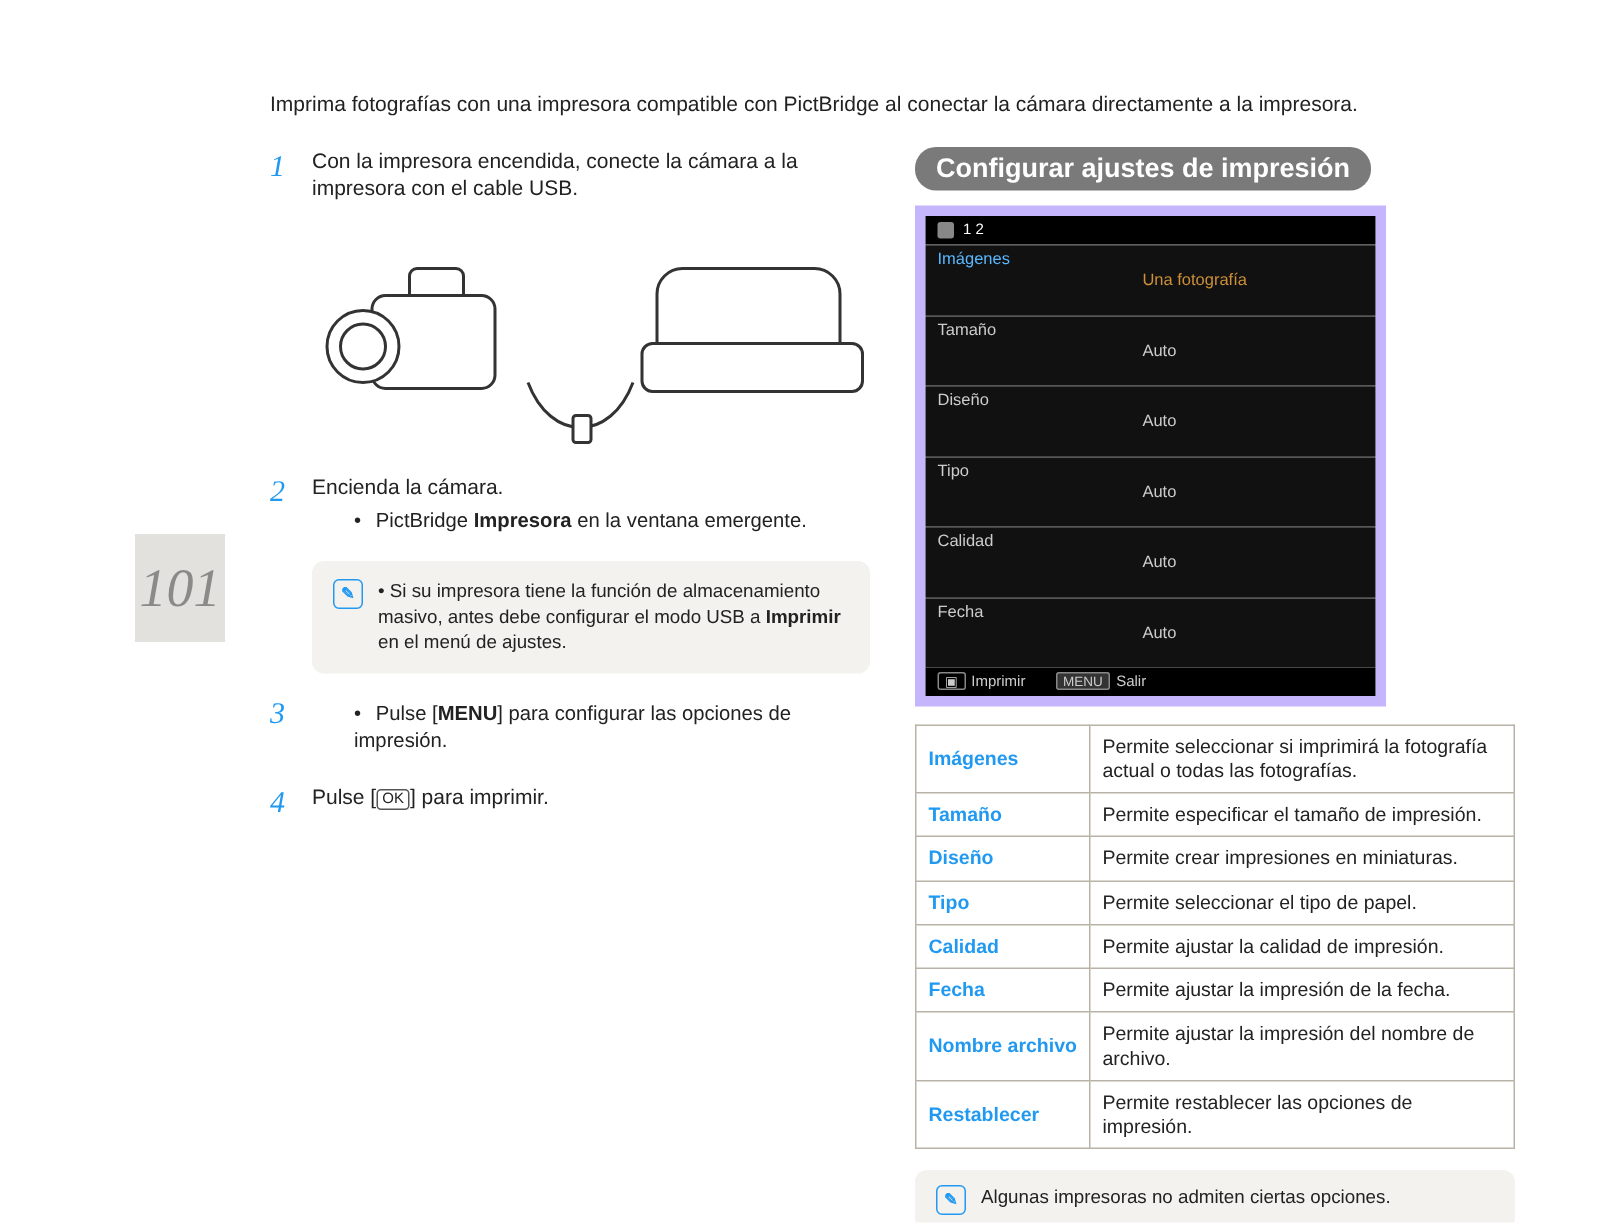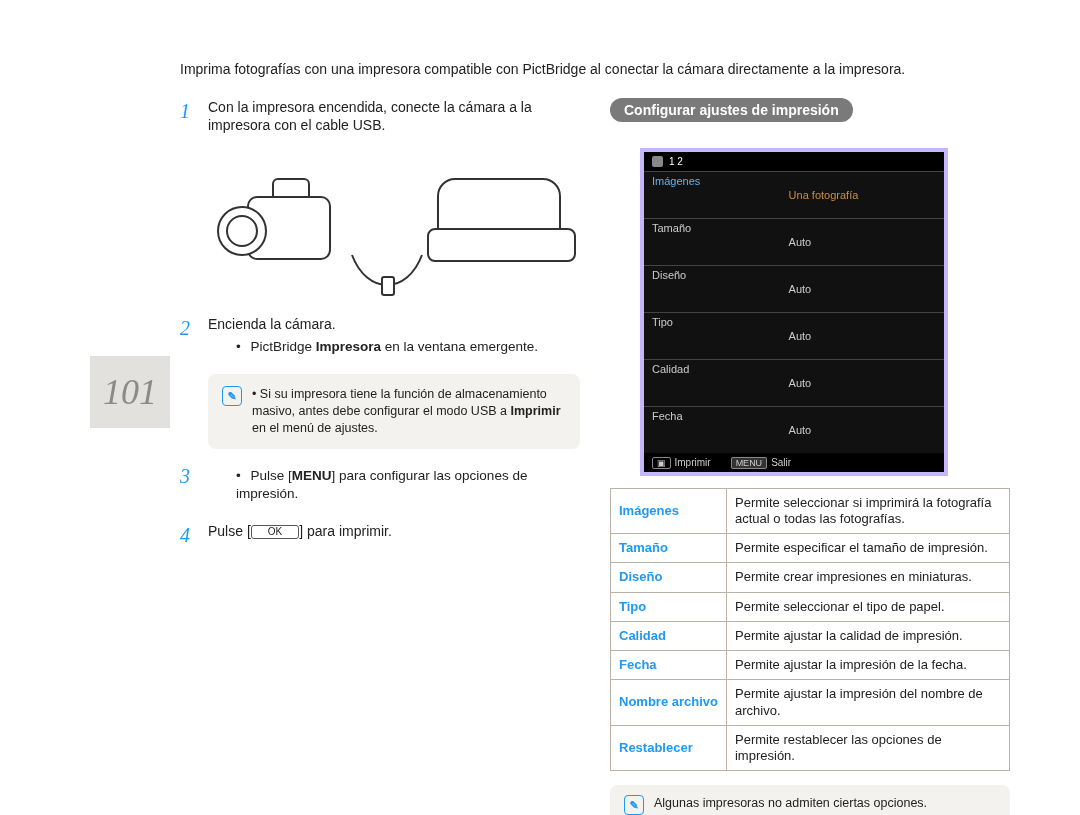--- a/index.html
+++ b/index.html
@@ -1,32 +1,32 @@
 <!DOCTYPE html>
 <html><head>
 <meta charset="utf-8">
 <style>
   html,body{margin:0;padding:0;background:#fff;font-family:Arial,Helvetica,sans-serif;color:#222;}
   .page{width:1080px;height:815px;position:relative;margin:0 auto;}
-  .sidebar{position:absolute;left:90px;top:356px;width:80px;height:72px;background:#e3e1de;display:flex;align-items:center;justify-content:center;}
+  .sidebar{position:absolute;left:90px;top:356px;width:60px;height:72px;background:#e3e1de;display:flex;align-items:center;justify-content:center;}
   .pagenum{font-style:italic;font-family:Georgia,'Times New Roman',serif;font-size:36px;color:#8a8a88;}
   .content{position:absolute;left:180px;top:60px;right:70px;}
   h1{color:#2199f1;font-weight:bold;font-size:29px;line-height:1.15;margin:0 0 14px 0;}
   .intro{font-size:14px;line-height:1.4;margin-bottom:18px;}
   .twocol{display:flex;gap:30px;}
   .col{flex:1;min-width:0;}
   .step{display:flex;gap:10px;margin-bottom:10px;font-size:14px;line-height:1.35;}
   .stepnum{color:#2199f1;font-size:20px;font-style:italic;font-family:Georgia,serif;min-width:18px;}
   ul.sub{margin:4px 0 8px 28px;padding:0;list-style:none;font-size:13.5px;}
   ul.sub li::before{content:"•";color:#222;margin-right:6px;}
   .notebox{background:#f4f2ee;border-radius:8px;padding:12px 14px;display:flex;gap:10px;font-size:12.5px;line-height:1.35;margin:10px 0 14px 28px;}
   .noteicon{width:18px;height:18px;border:1.5px solid #2199f1;border-radius:4px;display:flex;align-items:center;justify-content:center;color:#2199f1;font-size:11px;flex:0 0 auto;font-weight:bold;}
   .notebox2{background:#f4f2ee;border-radius:8px;padding:10px 14px;display:flex;gap:10px;font-size:12.5px;line-height:1.35;margin-top:14px;}
-  .pill{display:inline-block;background:#7a7a7a;color:#fff;border-radius:14px;padding:4px 14px;font-size:14px;font-weight:bold;margin-bottom:26px;}
-  .lcd{width:300px;border:4px solid #c4b5fd;margin-bottom:12px;font-size:11px;margin-left:30px;}
+  .pill{display:inline-block;background:#7a7a7a;color:#fff;border-radius:14px;padding:4px 14px;font-size:18px;font-weight:bold;margin-bottom:10px;}
+  .lcd{width:300px;border:7px solid #c4b5fd;margin-bottom:12px;font-size:11px;}
   .lcd .tabs{background:#000;color:#888;padding:4px 8px;display:flex;gap:6px;align-items:center;}
   .lcd .tabs .wrench{width:11px;height:11px;background:#888;display:inline-block;border-radius:2px;}
   .lcd .tabs .tabnum{color:#fff;font-size:10px;}
   .lcd .row{display:flex;border-top:1px solid #444;}
   .lcd .row .k{width:45%;padding:3px 8px;color:#ccc;background:#111;}
   .lcd .row .v{width:55%;padding:17px 8px;color:#ccc;background:#111;}
   .lcd .row.hl .k{color:#58b7ff;}
   .lcd .row.hl .v{color:#cc8f3a;}
   .lcd .foot{background:#000;display:flex;gap:20px;padding:4px 8px;color:#ccc;align-items:flex-start;font-size:10px;}
   .lcd .foot .btn{border:1px solid #888;border-radius:2px;padding:0 4px;margin-right:4px;font-size:9px;}
@@ -41,21 +41,21 @@
   .camera .lens::after{content:"";position:absolute;left:7px;top:7px;width:28px;height:28px;border:2px solid #333;border-radius:50%;}
   .camera .prism{position:absolute;left:55px;top:0;width:34px;height:20px;border:2px solid #333;border-radius:6px 6px 0 0;background:#fff;}
   .printer{width:145px;height:95px;position:relative;}
   .printer .top{position:absolute;left:10px;top:0;width:120px;height:55px;border:2px solid #333;border-radius:18px 18px 4px 4px;background:#fff;}
   .printer .tray{position:absolute;left:0;top:50px;width:145px;height:30px;border:2px solid #333;border-radius:8px;background:#fff;}
   .cable{width:80px;height:60px;align-self:flex-end;}
   .cable svg{width:100%;height:100%;}
   .keyglyph{display:inline-block;transform:scaleX(0.9);}
   .menubtn{font-weight:bold;}
   strong{font-weight:bold;}
-  .symbtn{display:inline-block;border:1px solid #555;border-radius:3px;padding:0 16px;font-size:10px;line-height:1.2;vertical-align:1px;}
+  .symbtn{display:inline-block;border:1px solid #555;border-radius:3px;padding:0 3px;font-size:10px;line-height:1.2;vertical-align:1px;}
 </style>
 </head>
 <body>
 
 <div class="page">
   <div class="sidebar">
     <span class="pagenum">101</span>
   </div>
 
   <div class="content">

